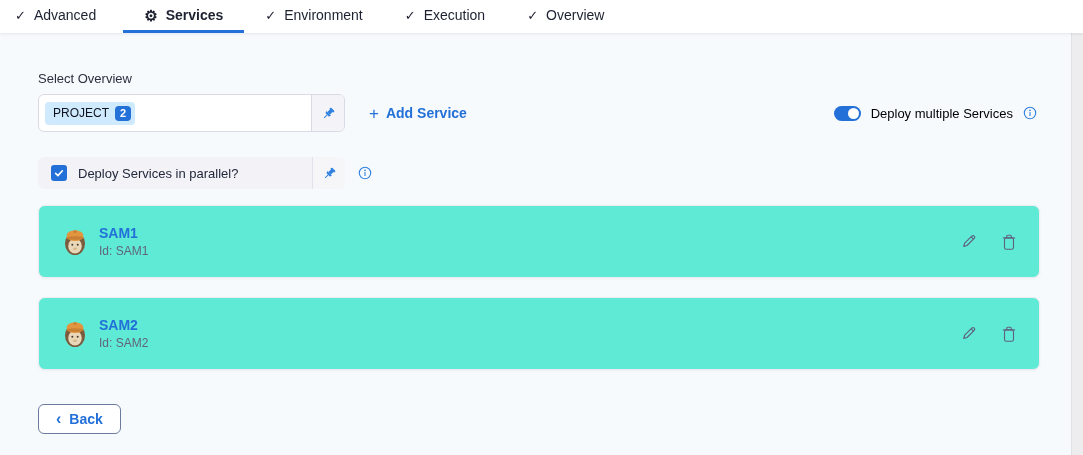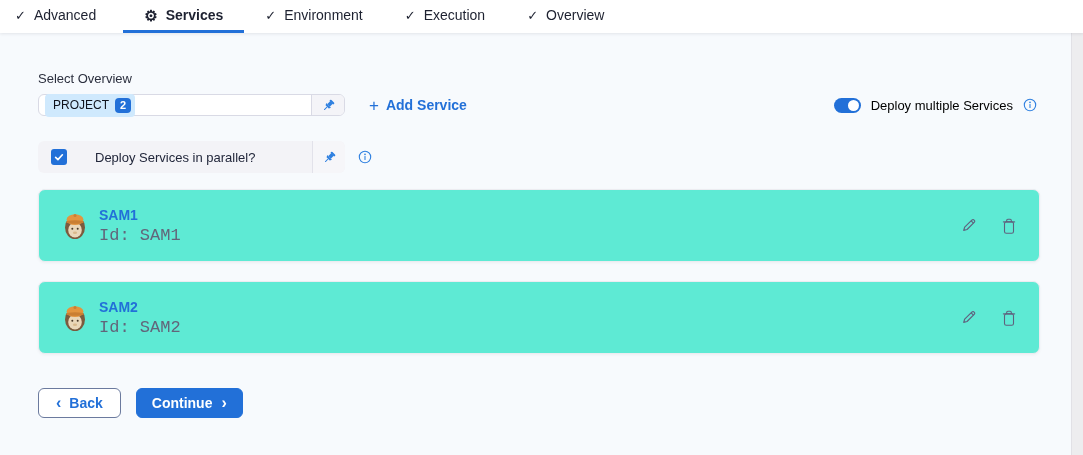--- a/index.html
+++ b/index.html
@@ -38,21 +38,21 @@
   .right-strip {
     position: absolute; top: 33px; right: 0; width: 12px; bottom: 0;
     background: #ededef; border-left: 1px solid #e1e1e6;
   }
 
   .field-label { font-size: 13px; color: #2b2f3e; margin-bottom: 8px; }
 
   .row1 { display: flex; align-items: center; padding-right: 34px; }
 
   .input-group {
-    display: flex; width: 307px; height: 22px;
+    display: flex; width: 307px; height: 38px;
     border: 1px solid #d9dae5; border-radius: 6px; background: #fff;
   }
   .input-main { flex: 1; display: flex; align-items: center; padding-left: 6px; cursor: text; }
   .chip {
     display: flex; align-items: center; gap: 6px;
     background: var(--c-chip-bg, #cfe9fd);
     border-radius: 4px; padding: 4px 4px 4px 8px;
     font-size: 12px; color: #10131d; cursor: pointer;
   }
   .chip-badge {
@@ -81,21 +81,21 @@
     position: absolute; top: 2px; right: 2px; width: 11px; height: 11px;
     border-radius: 50%; background: #fff;
   }
   .toggle-label { font-size: 13px; color: #000000; }
 
   .parallel-row { margin-top: 25px; display: flex; align-items: center; }
   .checkbox-group {
     display: flex; width: 307px; height: 32px;
     background: #f3f3f7; border-radius: 6px; align-items: stretch;
   }
-  .checkbox-main { flex: 1; display: flex; align-items: center; gap: 28px; padding-left: 13px; cursor: pointer; }
+  .checkbox-main { flex: 1; display: flex; align-items: center; gap: 11px; padding-left: 13px; cursor: pointer; }
   .checkbox {
     width: 16px; height: 16px; border-radius: 3px;
     background: var(--c-primary, #2270d8);
     display: flex; align-items: center; justify-content: center; flex: none;
   }
   .checkbox-label { font-size: 13px; color: #22273b; }
   .checkbox-addon {
     width: 33px; border-left: 1px solid #e2e2ea; background: #f6f6f9;
     border-radius: 0 6px 6px 0;
     display: flex; align-items: center; justify-content: center; cursor: pointer;
@@ -106,21 +106,21 @@
   .cards { margin-top: 16px; }
   .service-card {
     width: 1002px; height: 73px; background: #5eead4;
     border: 1px solid #ececf1; border-radius: 7px;
     box-shadow: 0 1px 3px rgba(40,41,61,0.05);
     display: flex; align-items: center;
     padding: 0 22px 0 24px; margin-bottom: 19px;
   }
   .avatar { width: 24px; height: 28px; margin-right: 12px; flex: none; }
   .service-name { font-size: 14px; font-weight: bold; color: var(--c-primary, #2270d8); cursor: pointer; }
-  .service-id { font-size: 17px; color: #62657a; margin-top: 3px; font-family: Liberation Mono, monospace; }
+  .service-id { font-size: 12px; color: #62657a; margin-top: 3px; }
   .card-actions { margin-left: auto; display: flex; align-items: center; gap: 24px; }
   .icon-btn { background: none; border: none; padding: 0; display: flex; cursor: pointer; }
 
   
   .footer { margin-top: 34px; display: flex; align-items: center; gap: 15px; }
   .btn {
     height: 30px; border-radius: 6px; display: inline-flex; align-items: center;
     font-family: "Liberation Sans", sans-serif;
     font-size: 14px; font-weight: bold; cursor: pointer;
   }
@@ -312,22 +312,18 @@
         </div>
       </div>
 
     </div>
 
     <div class="footer">
       <button class="btn btn-back">
         <span class="chev">‹</span>
         <span>Back</span>
       </button>
-      <button class="btn btn-continue">
-        <span>Continue</span>
-        <span class="chev">›</span>
-      </button>
     </div>
 
   </div>
 
   <div class="right-strip"></div>
 </div>
 
 </body></html>

